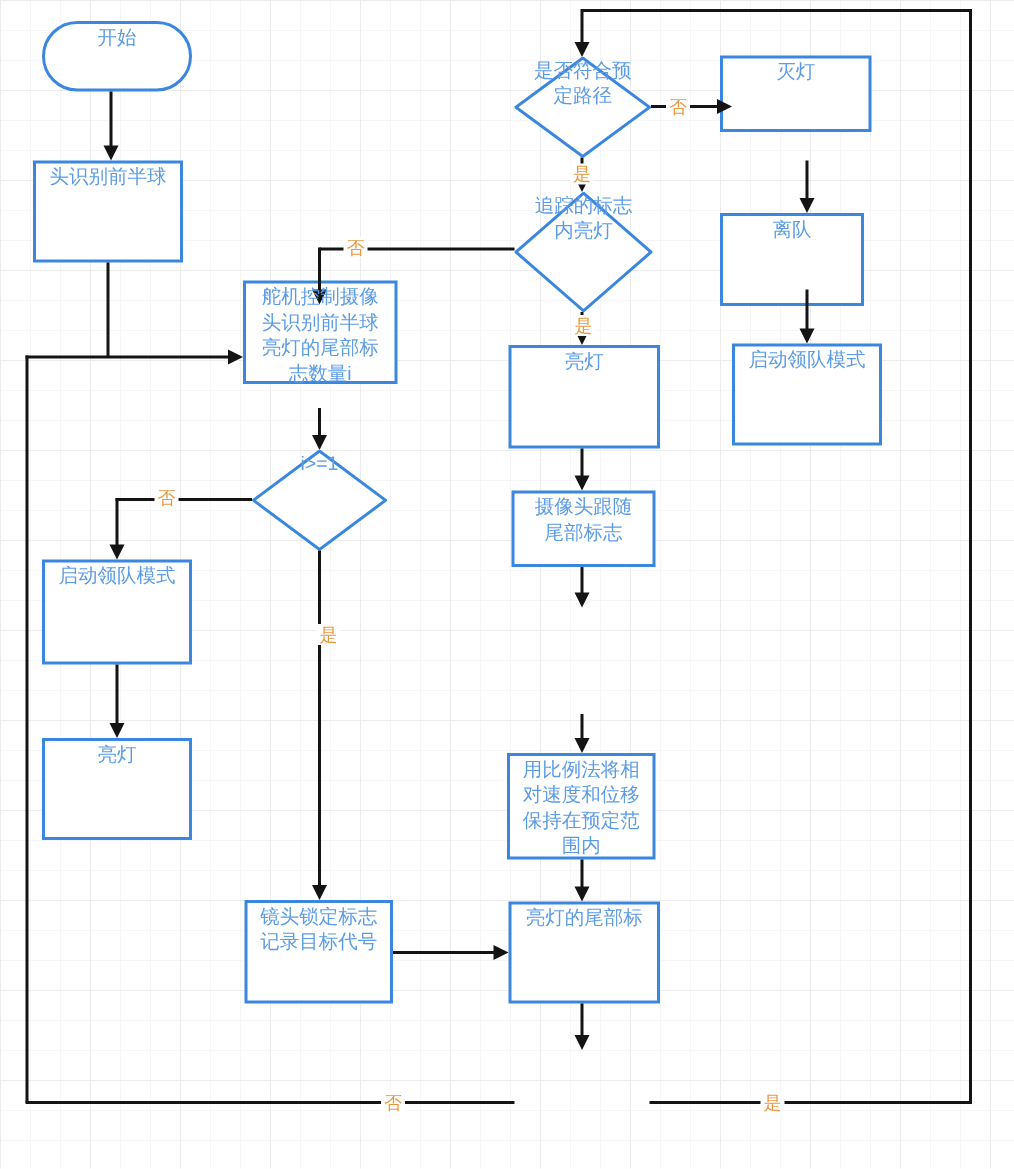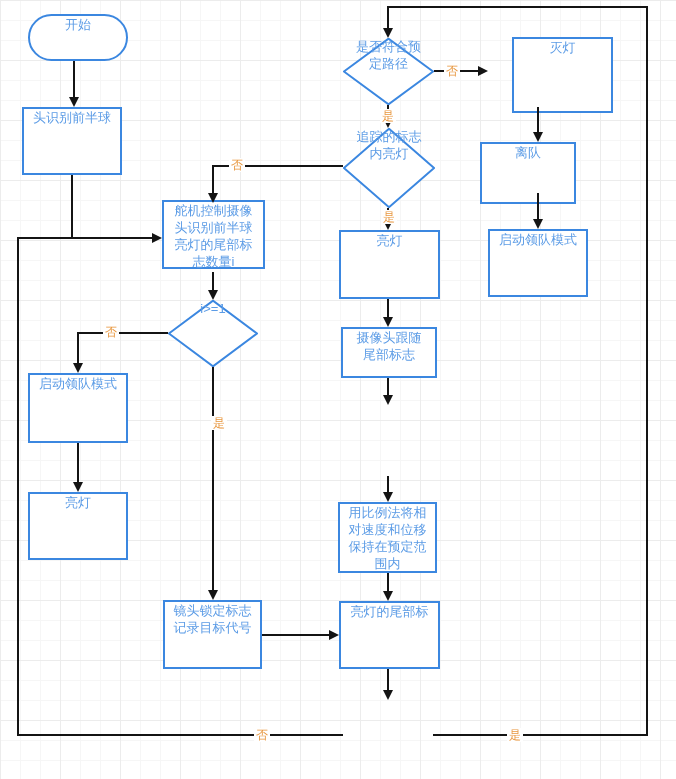--- a/index.html
+++ b/index.html
@@ -94,21 +94,21 @@
   <div class="arr arr-down" style="left:383px;top:690px"></div>
 
   <div class="node stadium" style="left:28px;top:14px;width:100px;height:47px">
     <span class="nt">开始</span>
   </div>
 
   <div class="node rect" style="left:22px;top:107px;width:100px;height:68px">
     <span class="nt">头识别前半球</span>
   </div>
 
-  <div class="node rect" style="left:162px;top:200px;width:103px;height:69px">
+  <div class="node rect" style="left:162px;top:187px;width:103px;height:69px">
     <span class="nt">舵机控制摄像
 头识别前半球
 亮灯的尾部标
 志数量i</span>
   </div>
 
   <div class="node diamond" style="left:168px;top:300px;width:90px;height:67px">
     <svg viewBox="0 0 100 100" preserveAspectRatio="none">
         <polygon points="50,1 99,50 50,99 1,50" vector-effect="non-scaling-stroke"></polygon>
       </svg>
@@ -129,21 +129,21 @@
   </div>
 
   <div class="node diamond" style="left:343px;top:38px;width:91px;height:67px">
     <svg viewBox="0 0 100 100" preserveAspectRatio="none">
         <polygon points="50,1 99,50 50,99 1,50" vector-effect="non-scaling-stroke"></polygon>
       </svg>
     <span class="nt">是否符合预
 定路径</span>
   </div>
 
-  <div class="node rect" style="left:512px;top:37px;width:101px;height:76px">
+  <div class="node rect" style="left:480px;top:37px;width:101px;height:51px">
     <span class="nt">灭灯</span>
   </div>
 
   <div class="node rect" style="left:480px;top:142px;width:96px;height:62px">
     <span class="nt">离队</span>
   </div>
 
   <div class="node rect" style="left:488px;top:229px;width:100px;height:68px">
     <span class="nt">启动领队模式</span>
   </div>

